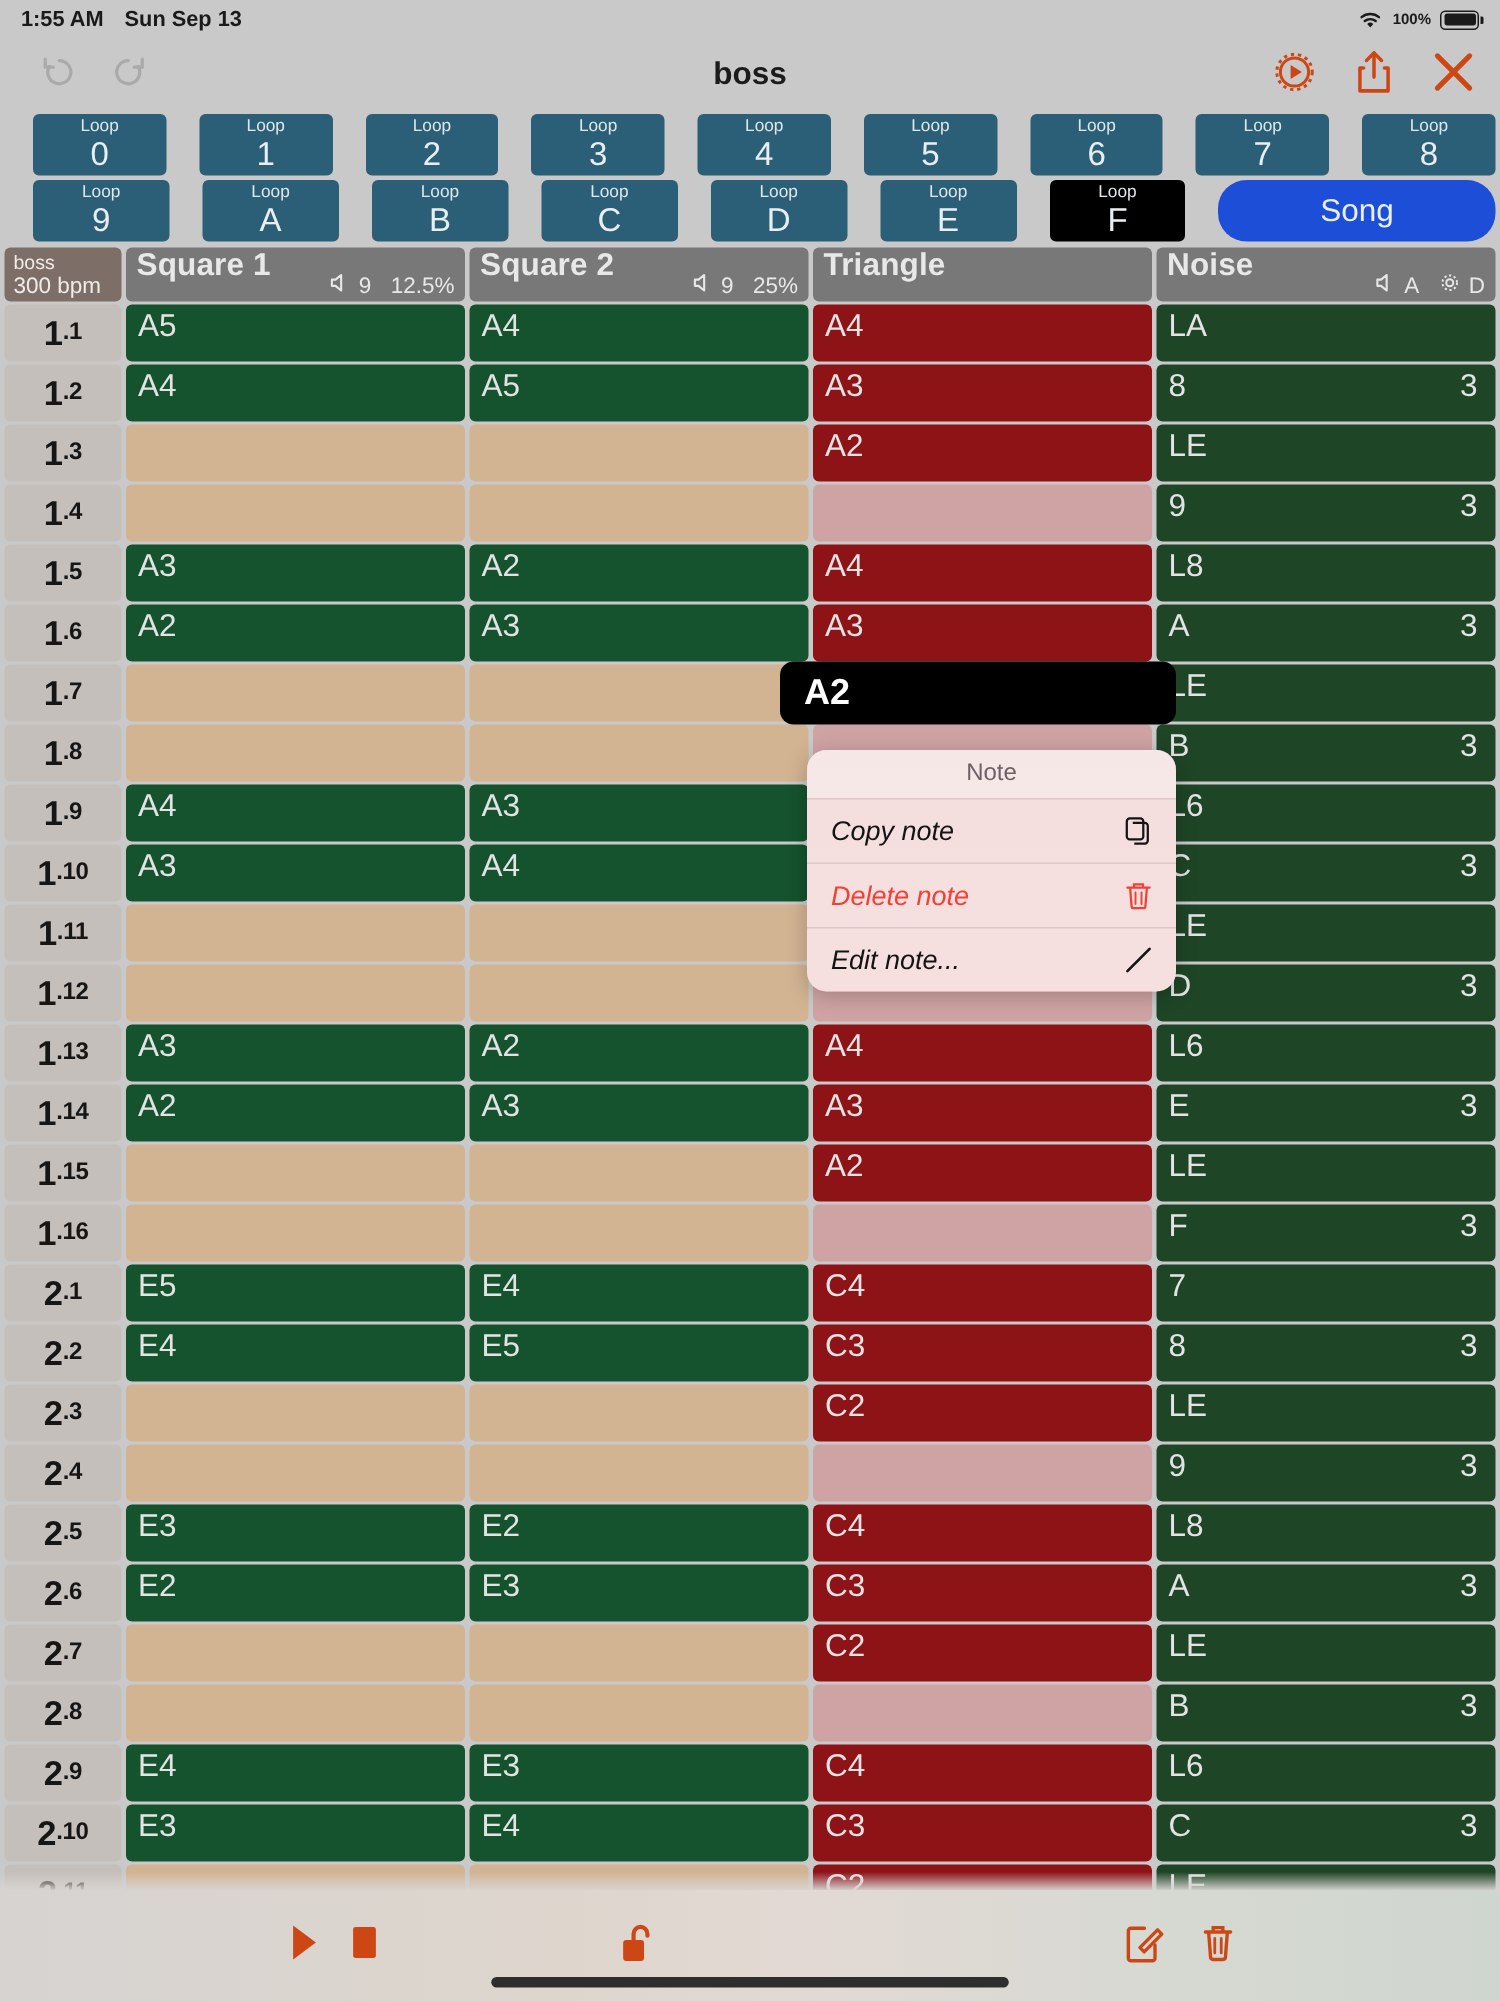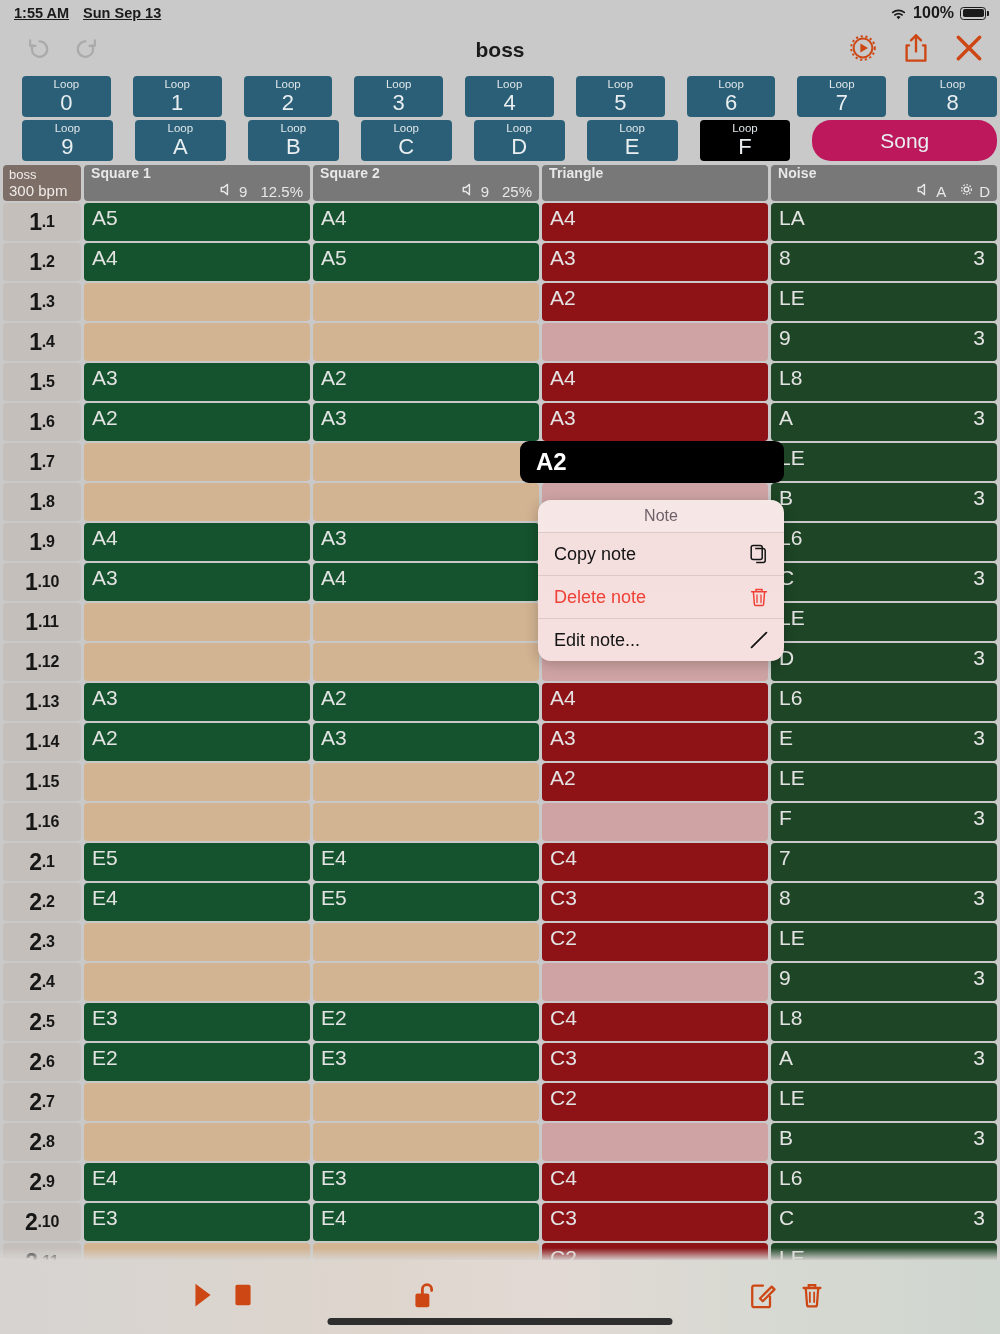--- a/index.html
+++ b/index.html
@@ -10,22 +10,22 @@
     overflow:hidden;
   }
   #app { position:relative; width:1000px; height:1334px; }
 
   
   .statusbar{
     height:26px; display:flex; align-items:center;
     padding:0 14px; font-size:14.5px; font-weight:600; color:#1a1a1a;
     background:#c9c9c9;
   }
-  .sb-left{ display:flex; gap:14px; align-items:center;text-decoration:underline; }
-  .sb-right{ margin-left:auto; display:flex; gap:6px; align-items:center; font-size:16px;}
+  .sb-left{ display:flex; gap:14px; align-items:center; }
+  .sb-right{ margin-left:auto; display:flex; gap:6px; align-items:center; font-size:10px;}
   .wifi{ width:17px; height:13px; }
   .batt{ width:26px; height:13px; border:1.6px solid #1a1a1a; border-radius:3.5px; position:relative; }
   .batt:after{content:""; position:absolute; right:-4px; top:3.5px; width:2.2px;height:5px;background:#1a1a1a;border-radius:0 1px 1px 0;}
   .batt i{ position:absolute; left:1.5px; top:1.5px; bottom:1.5px; right:1.5px; background:#1a1a1a; border-radius:1.8px; display:block;}
 
   
   .navbar{
     height:48px; display:flex; align-items:center; padding:0 16px;
     background:#c9c9c9; position:relative;
   }
@@ -41,37 +41,37 @@
   .looprow{ display:flex; gap:3px; margin-bottom:3px; }
   .loopbtn{
     flex:1 1 0; height:41px; border-radius:4px; background:#2b5f77;
     color:#e9eef0; display:flex; flex-direction:column; align-items:center; justify-content:center;
     line-height:1.0;
     margin-left:19px;
   }
   .loopbtn .lbl{ font-size:11.5px; margin-bottom:2px; color:#dfe7ea;}
   .loopbtn .val{ font-size:22px; font-weight:400; }
   .loopbtn.sel{ background:#000; }
-  .loopbtn.song{ background:#be185d; flex:2.03 1 0; justify-content:center;border-radius:19px; }
+  .loopbtn.song{ background:#1d4ed8; flex:2.03 1 0; justify-content:center;border-radius:19px; }
   .loopbtn.song .val{ font-size:21px; font-weight:500;}
 
   
   .grid{ position:relative; }
   .hdrrow{ display:flex; gap:3px; padding:0 3px 2px 3px; }
   .corner{
     width:78px; height:36px; background:#7d6f68; border-radius:4px; color:#f0ebe8;
     padding:2px 6px; line-height:1.18;
   }
   .corner .t1{ font-size:13px; }
   .corner .t2{ font-size:15px; }
   .chhdr{
     flex:1 1 0; height:36px; background:#787878; border-radius:4px; position:relative;
     color:#e8e8e8;
   }
-  .chhdr .name{ position:absolute; left:7px; top:0px; font-size:14px; font-weight:700; letter-spacing:.1px;}
+  .chhdr .name{ position:absolute; left:7px; top:0px; font-size:21px; font-weight:700; letter-spacing:.1px;}
   .chhdr .meta{ position:absolute; right:7px; bottom:1px; font-size:15px; display:flex; gap:5px; align-items:center;}
   .chhdr .meta .gap{ width:3px; }
 
   .rows{ padding:0 3px; }
   .row{ display:flex; gap:3px; margin-bottom:2px; height:38px; }
   .rnum{
     width:78px; border-radius:4px; background:#c5bfbb; color:#161616;
     display:flex; align-items:center; justify-content:center;
     font-weight:700; letter-spacing:-.2px;
   }
@@ -101,21 +101,21 @@
     border-radius:13px; overflow:hidden;
     background:linear-gradient(#f3dede,#f6dfdf);
     box-shadow:0 3px 14px rgba(0,0,0,.22);
   }
   .ctx-title{
     height:32px; display:flex; align-items:center; justify-content:center;
     font-size:16px; color:#6d6168; background:rgba(255,255,255,.28);
   }
   .ctx-item{
     height:43px; display:flex; align-items:center; padding:0 14px 0 16px;
-    font-size:18px; color:#141414; border-top:1px solid rgba(120,80,80,.16);
+    font-size:18px; color:#141414; border-top:1px solid rgba(120,80,80,.16);font-style:italic;
   }
   .ctx-item .ic{ margin-left:auto; width:22px; height:22px; display:flex; align-items:center; justify-content:center;}
   .ctx-item.danger{ color:#ef4136; }
 
   
   .bottombar{
     position:absolute; left:0; bottom:0; width:1000px; height:74px;
     background:linear-gradient(90deg,#d6d3d1 0%,#ded6cd 38%,#e2d9d4 55%,#d6d9d2 78%,#cfd6cf 100%);
     display:flex; align-items:center;
   }

